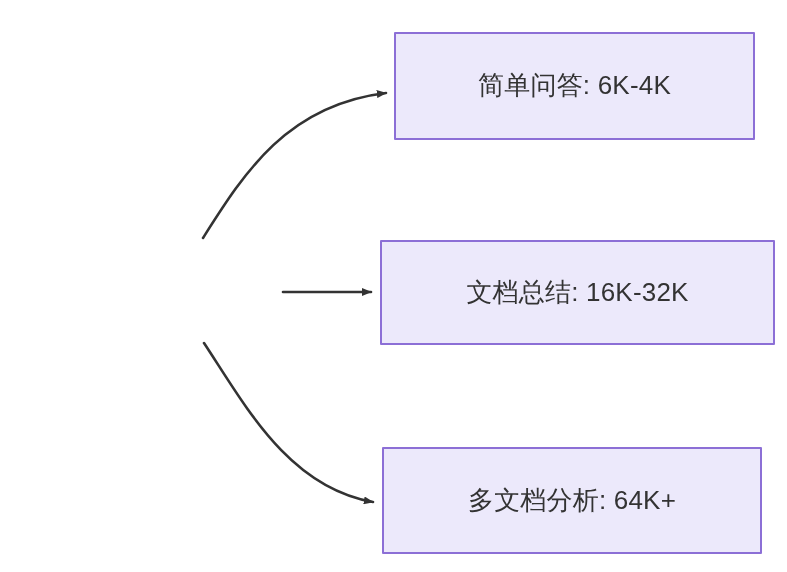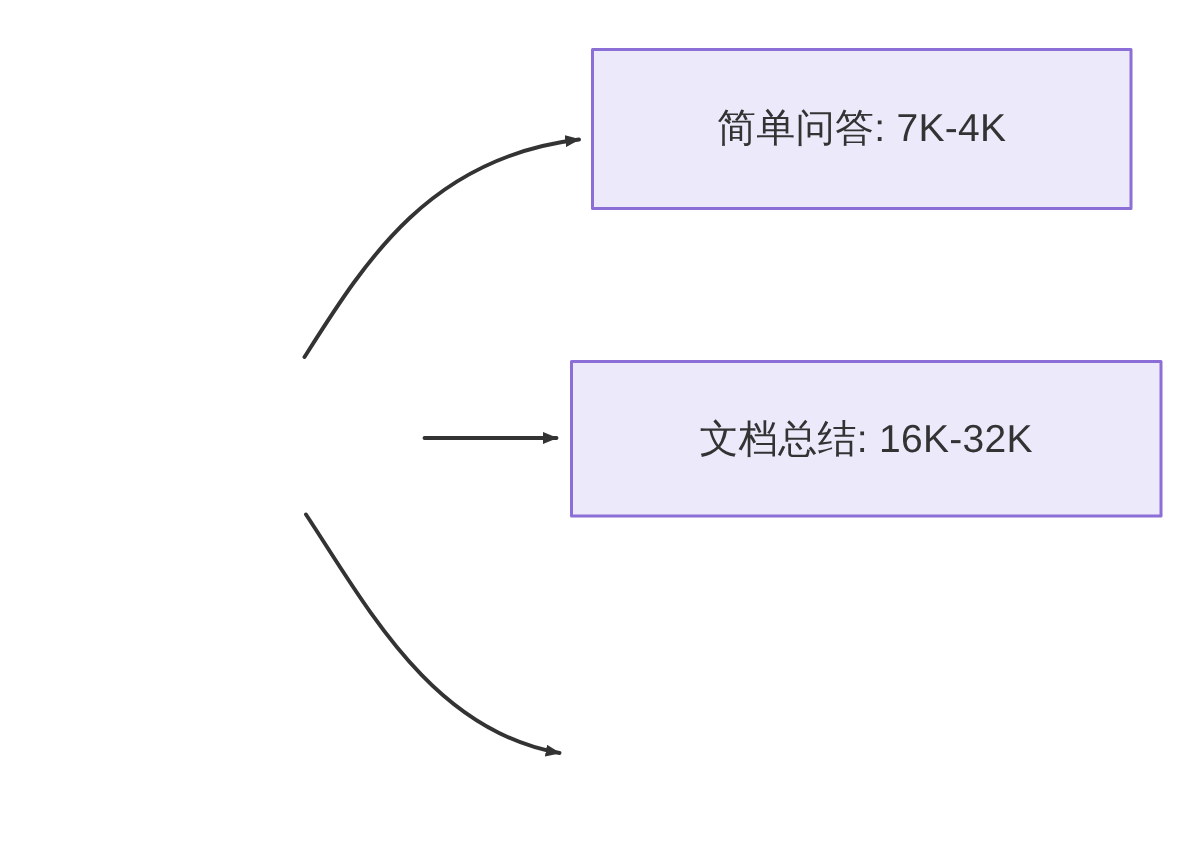--- a/index.html
+++ b/index.html
@@ -84,21 +84,24 @@
 
     <path d="M 203,238 C 243,175 286,105 386,93" fill="none" stroke="#333333" stroke-width="2.6" stroke-linecap="round" marker-end="url(#arrowhead)"></path>
 
     <path d="M 283,292 L 371,292" fill="none" stroke="#333333" stroke-width="2.6" stroke-linecap="round" marker-end="url(#arrowhead)"></path>
 
     <path d="M 204,343 C 245,405 288,487 373,502" fill="none" stroke="#333333" stroke-width="2.6" stroke-linecap="round" marker-end="url(#arrowhead)"></path>
   </svg>
 
 
   <div class="node" id="node-simple-qa">
-    <span class="node-label">简单问答: 7K-4K</span>
+    <span class="node-label">简单问答: 6K-4K</span>
   </div>
 
   <div class="node" id="node-doc-summary">
     <span class="node-label">文档总结: 16K-32K</span>
   </div>
 
+  <div class="node" id="node-multi-doc">
+    <span class="node-label">多文档分析: 64K+</span>
+  </div>
 
 </div>
 
 </body></html>

